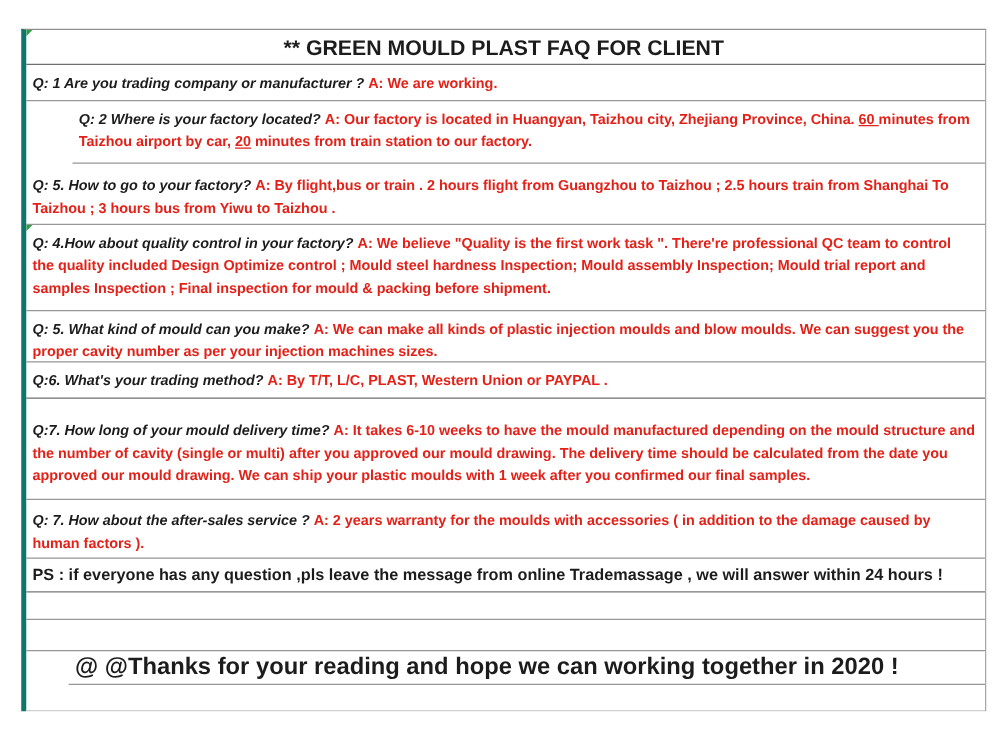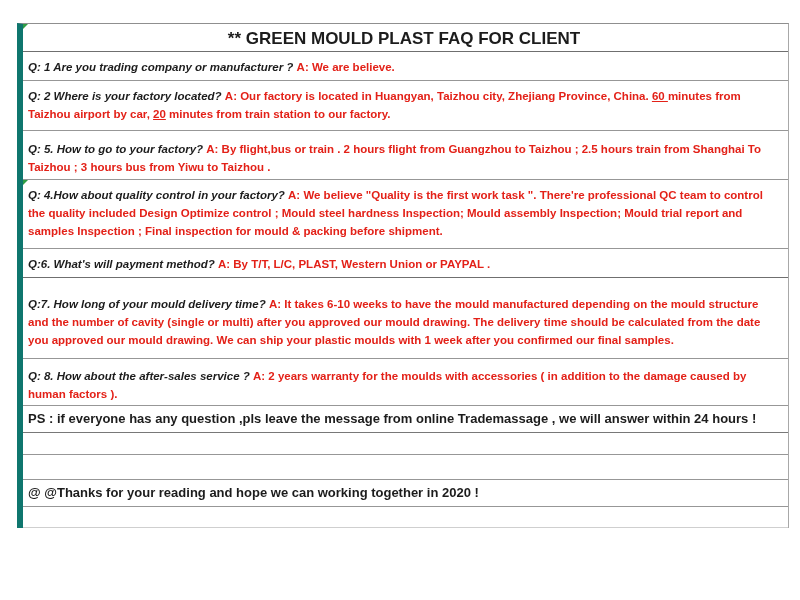--- a/index.html
+++ b/index.html
@@ -5,66 +5,67 @@
   html,body{margin:0;padding:0;}
   body{
     width:800px;height:600px;position:relative;background:#ffffff;
     font-family:"Liberation Sans", sans-serif;
     -webkit-font-smoothing:antialiased;
   }
   .sheet{position:absolute;inset:0;background:#ffffff;}
   .faq-table{
     position:absolute;left:17px;top:23px;width:772px;
     border-top:1px solid #8f8f8f;
-    border-left:6px solid #0f766e;
+    border-left:4px solid #0f766e;
     border-right:1px solid #a8a8a8;
     box-sizing:border-box;
     background:#ffffff;
   }
   .row{
     position:relative;box-sizing:border-box;
     border-bottom:1px solid #979797;
     padding:6px 8px 0 5px;
     font-size:11.5px;font-weight:bold;line-height:18px;
     color:#1c1c1c;overflow:hidden;
   }
   .row .q{color:#1c1c1c;font-style:italic;}
   .row .a{color:#e32118;}
   .row .u{text-decoration:underline;}
   .row-title{height:28px;text-align:center;font-size:17px;line-height:21px;padding-top:4px;border-bottom-color:#6f6f6f;}
   .row-q1{height:29px;}
-  .row-q2{height:50px;}
+  .row-q2{height:50px;margin-left:37px;}
   .row-q3{height:49px;padding-top:9px;}
   .row-q4{height:69px;}
   .row-q5{height:41px;}
   .row-q6{height:29px;border-bottom-color:#6f6f6f;}
   .row-q7{height:81px;padding-top:17px;}
   .row-q8{height:47px;padding-top:8px;}
   .row-ps{height:27px;font-size:13px;line-height:16px;padding-top:5px;border-bottom-color:#787878;}
   .row-blank1{height:22px;}
   .row-blank2{height:25px;}
-  .row-thanks{height:27px;font-size:13px;line-height:17px;padding-top:4px;}
+  .row-thanks{height:27px;font-size:19px;line-height:17px;padding-top:4px;margin-left:34px;}
   .row-blank3{height:21px;border-bottom-color:#cfcfcf;border-right:none;}
   .corner{
     position:absolute;left:0;top:0;width:0;height:0;
     border-top:5px solid #2f9e44;border-right:5px solid transparent;
   }
 </style>
 </head>
 <body>
 
 <div class="sheet">
   <div class="faq-table">
       <div class="row row-title"><span class="corner"></span><span class="title-text">** GREEN MOULD PLAST FAQ FOR CLIENT</span></div>
-      <div class="row row-q1"><span class="q">Q: 1 Are you trading company or manufacturer ? </span><span class="a">A: We are believe.</span></div>
+      <div class="row row-q1"><span class="q">Q: 1 Are you trading company or manufacturer ? </span><span class="a">A: We are working.</span></div>
       <div class="row row-q2"><span class="q">Q: 2 Where is your factory located? </span><span class="a">A: Our factory is located in Huangyan, Taizhou city, Zhejiang Province, China. </span><span class="a u">60 </span><span class="a">minutes from Taizhou airport by car, </span><span class="a u">20</span><span class="a"> minutes from train station to our factory.</span></div>
       <div class="row row-q3"><span class="q">Q: 5. How to go to your factory? </span><span class="a">A: By flight,bus or train . 2 hours flight from Guangzhou to Taizhou ; 2.5 hours train from Shanghai To Taizhou ; 3 hours bus from Yiwu to Taizhou .</span></div>
       <div class="row row-q4"><span class="corner"></span><span class="q">Q: 4.How about quality control in your factory? </span><span class="a">A: We believe "Quality is the first work task ". There're professional QC team to control the quality included Design Optimize control ;  Mould steel hardness Inspection; Mould assembly Inspection;  Mould trial report and samples Inspection ; Final inspection for mould &amp; packing before shipment.</span></div>
-      <div class="row row-q6"><span class="q">Q:6. What's will payment method? </span><span class="a">A: By T/T, L/C, PLAST, Western Union or PAYPAL .</span></div>
+      <div class="row row-q5"><span class="q">Q: 5. What kind of mould can you make? </span><span class="a">A:  We can make all kinds of plastic injection moulds and blow moulds. We can suggest you the proper cavity number as per your injection machines sizes.</span></div>
+      <div class="row row-q6"><span class="q">Q:6. What's your trading method? </span><span class="a">A: By T/T, L/C, PLAST, Western Union or PAYPAL .</span></div>
       <div class="row row-q7"><span class="q">Q:7. How long of your mould delivery time? </span><span class="a">A:  It takes 6-10 weeks to have the mould manufactured depending on the mould structure and the number of cavity (single or multi) after you approved our mould drawing. The delivery time should be calculated from the date you approved our mould drawing. We can ship your plastic moulds with 1 week after you confirmed our final samples.</span></div>
-      <div class="row row-q8"><span class="q">Q: 8. How about the after-sales service ? </span><span class="a">A: 2 years warranty for the moulds with accessories ( in addition to the damage caused by human factors ).</span></div>
+      <div class="row row-q8"><span class="q">Q: 7. How about the after-sales service ? </span><span class="a">A: 2 years warranty for the moulds with accessories ( in addition to the damage caused by human factors ).</span></div>
       <div class="row row-ps"><span>PS : if everyone has any question ,pls leave the message from online Trademassage , we will answer within  24 hours !</span></div>
       <div class="row row-blank1"></div>
       <div class="row row-blank2"></div>
       <div class="row row-thanks"><span>@ @Thanks for your reading and hope we can working together in 2020 !</span></div>
       <div class="row row-blank3"></div>
     </div>
 </div>
 
 </body></html>

